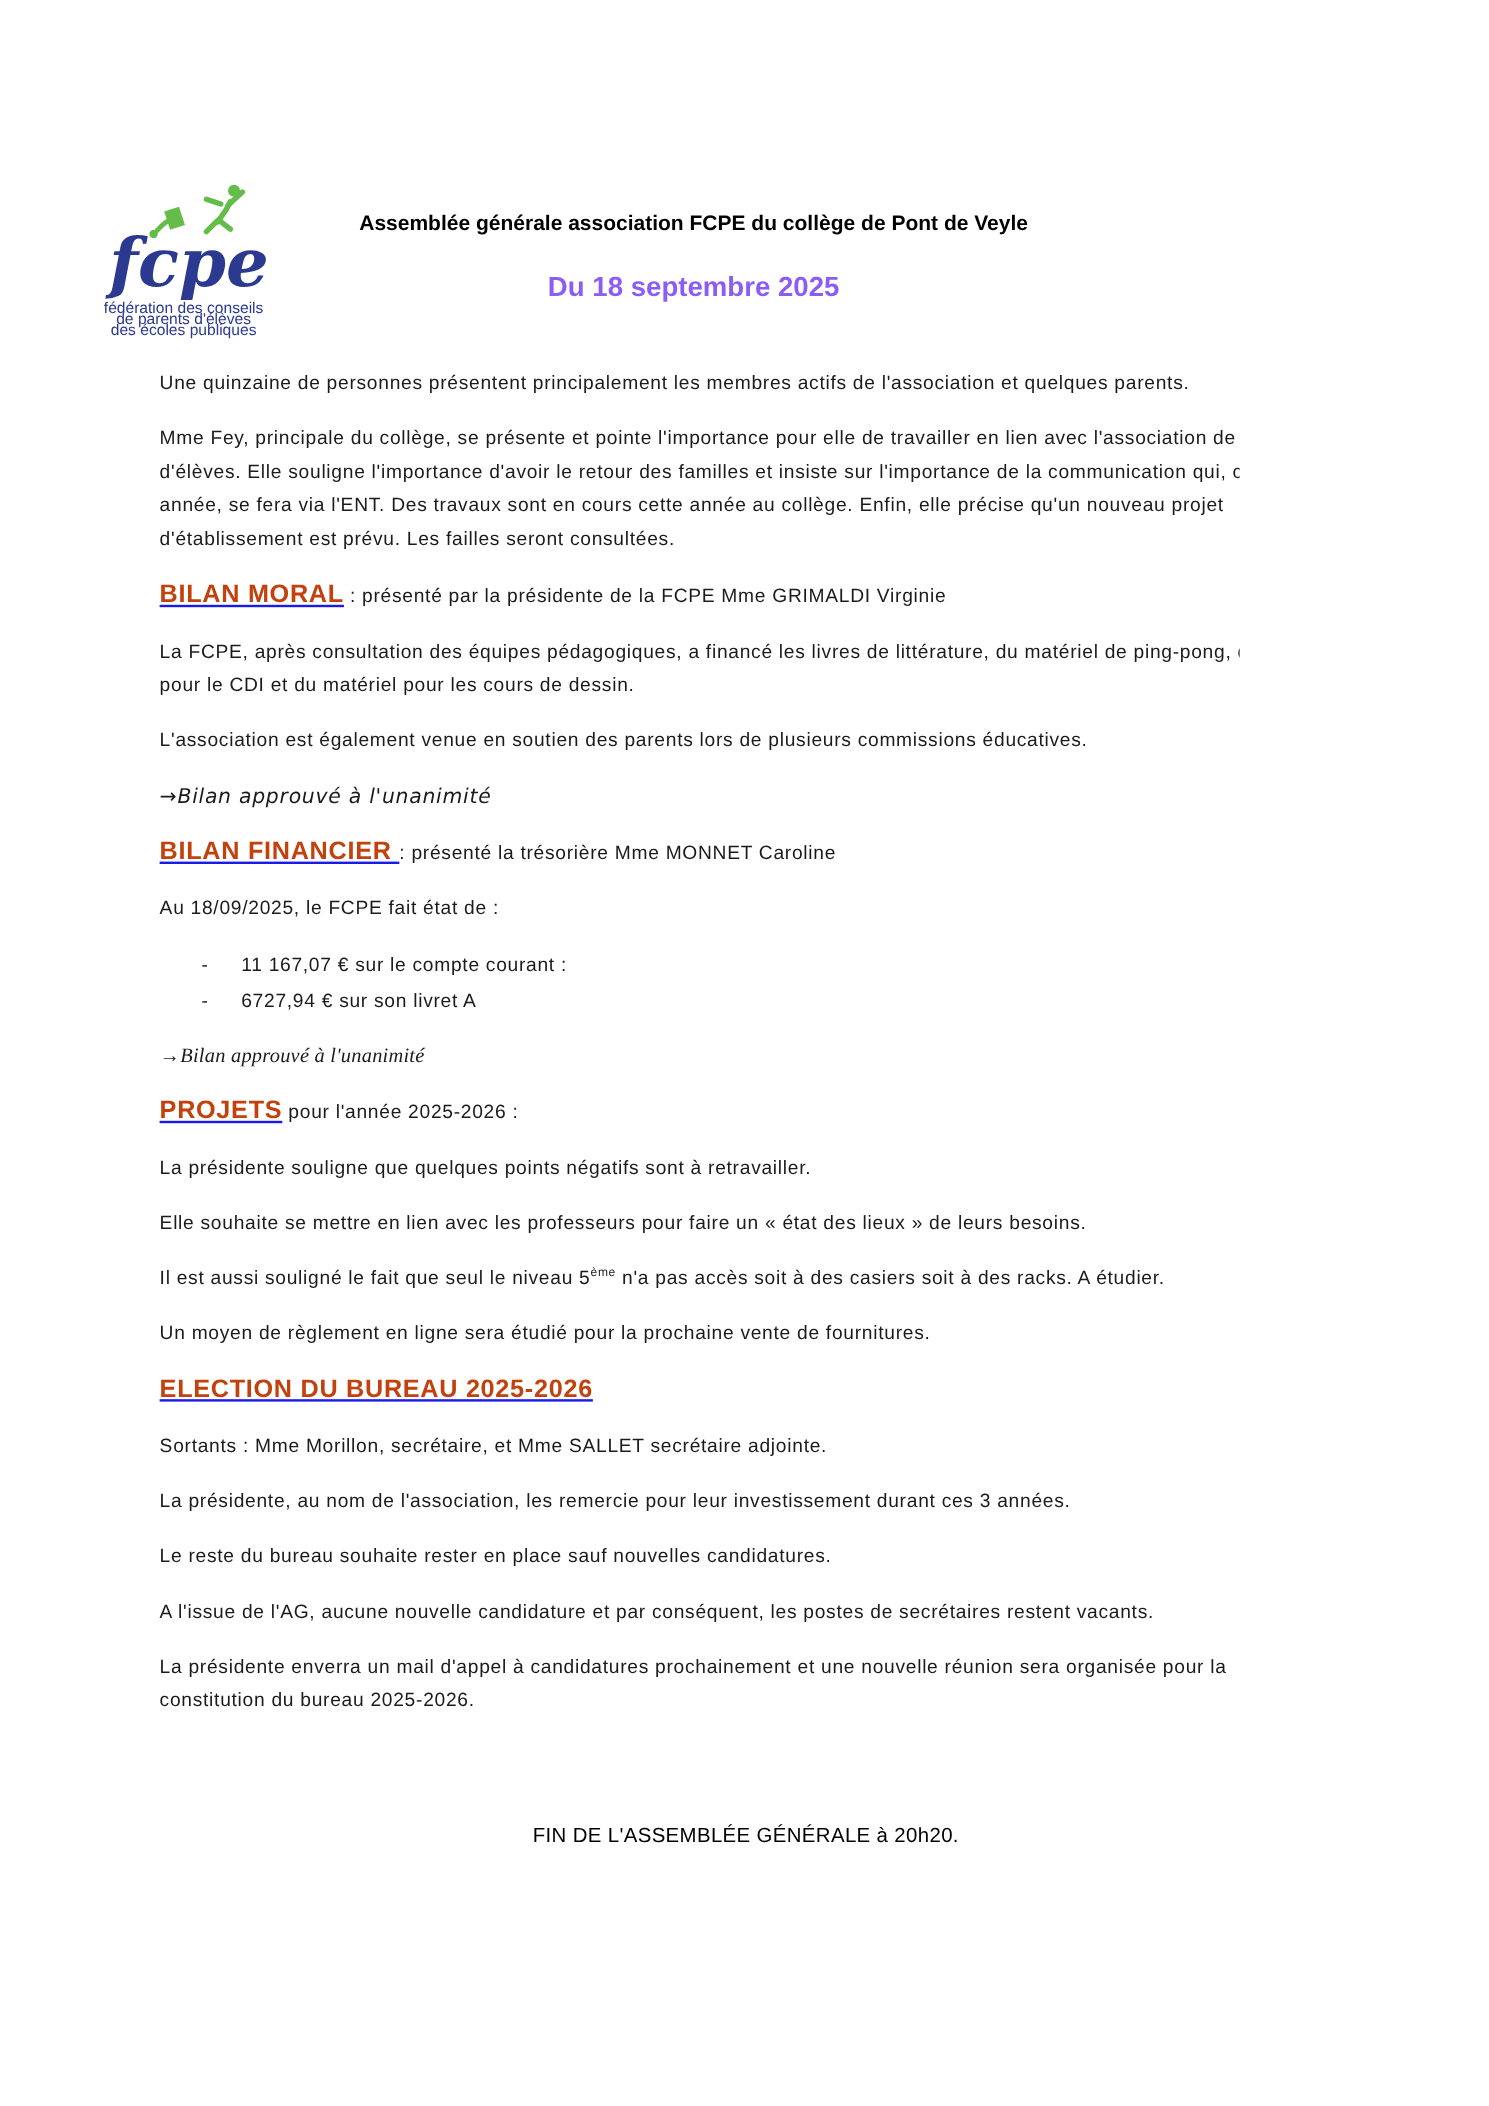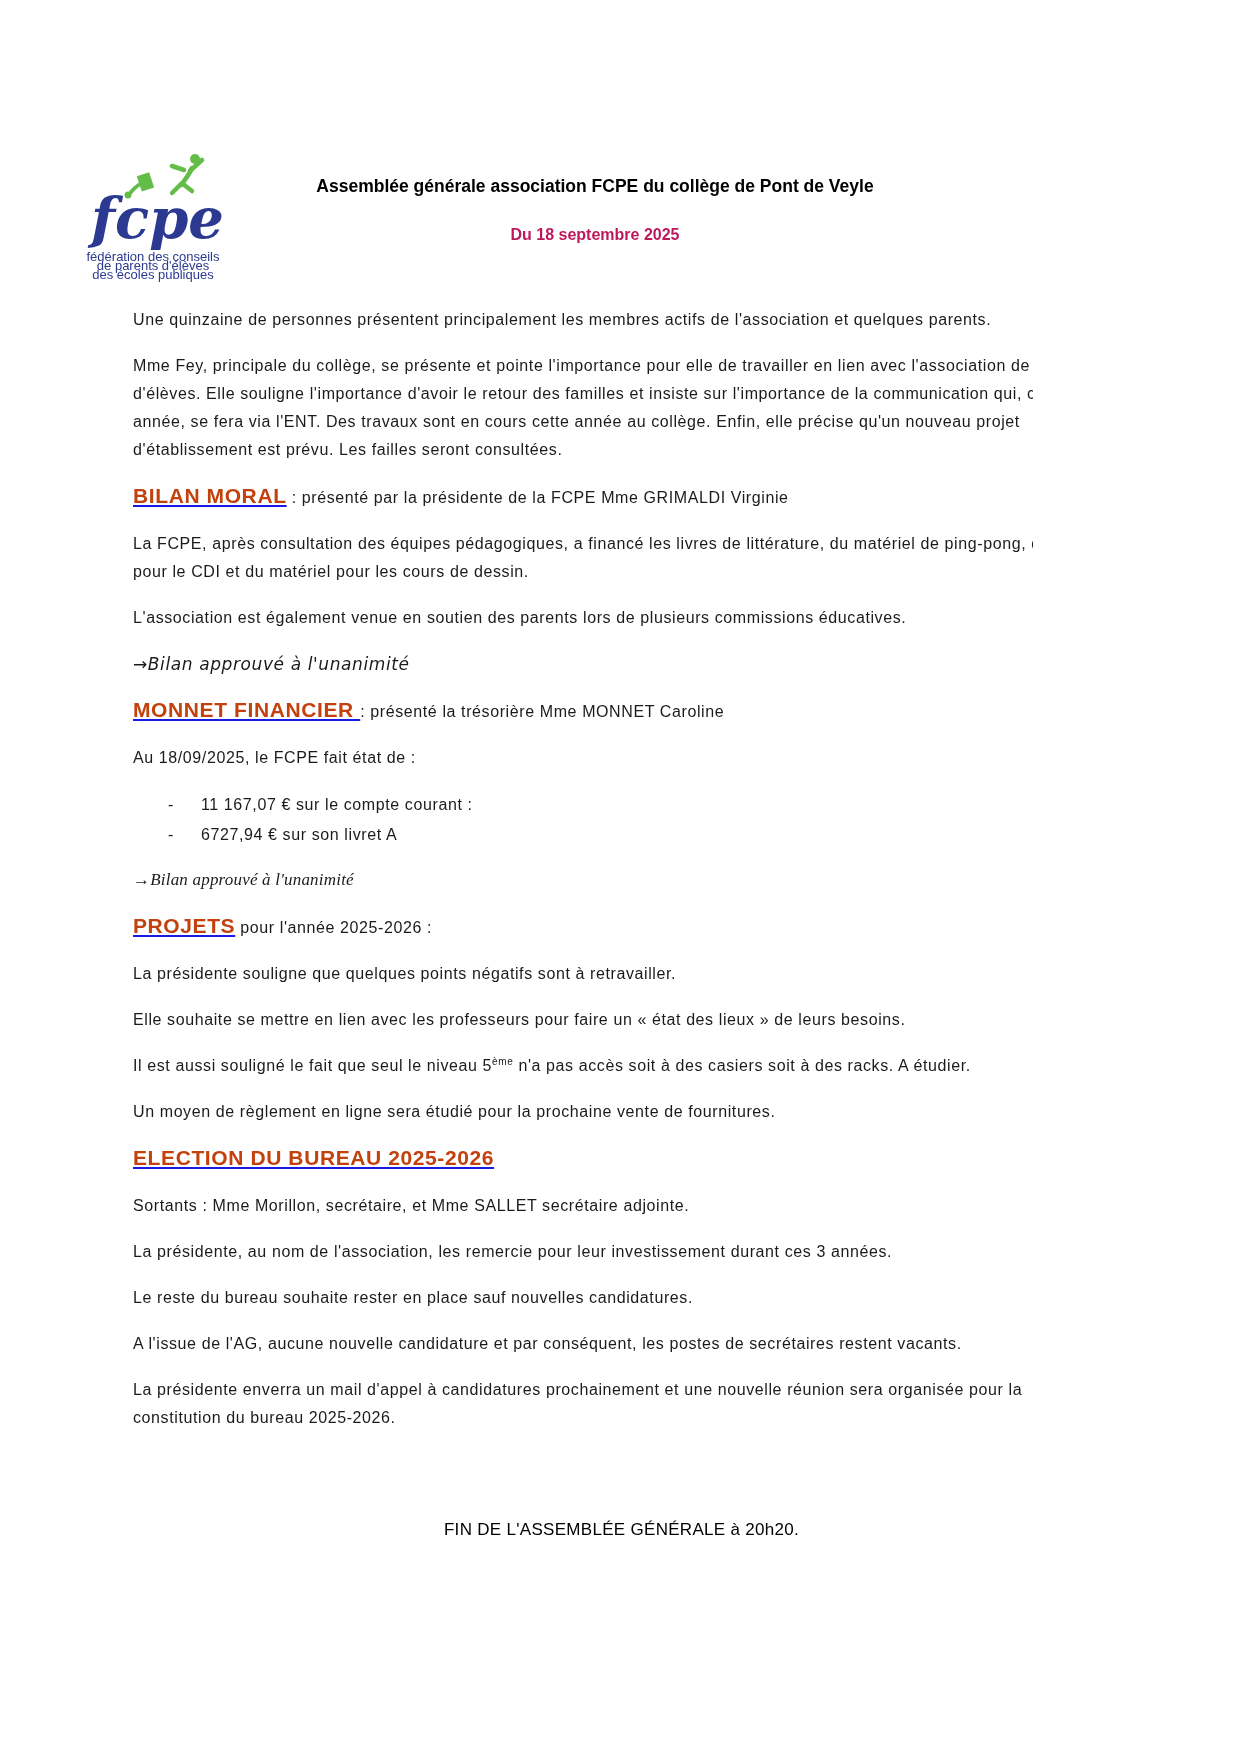--- a/index.html
+++ b/index.html
@@ -29,35 +29,35 @@
   .logo-caption {
     margin-top: 2px;
     font-size: 13px;
     line-height: 9px;
     color: #2b3990;
   }
 
   
   .header {
     position: absolute;
-    left: 150px;
+    left: 133px;
     top: 176px;
     width: 890px;
     text-align: center;
   }
   .title-line1 {
     font-size: 17.5px;
     font-weight: bold;
     color: #000000;
   }
   .title-line2 {
     margin-top: 29px;
-    font-size: 16px;
+    font-size: 23px;
     font-weight: bold;
-    color: #be185d;
+    color: #8b5cf6;
   }
 
   
   .content {
     position: absolute;
     left: 133px;
     top: 306px;
     width: 977px;
   }
   .para {
@@ -152,21 +152,21 @@
 
     <p class="para"><span class="heading">BILAN MORAL</span><span> : présenté par la présidente de la FCPE Mme GRIMALDI Virginie</span></p>
 
     <p class="para">La FCPE, après consultation des équipes pédagogiques, a financé les livres de littérature, du matériel de ping-pong, des livres pour le CDI et du matériel pour les cours de dessin.</p>
 
     <p class="para">L'association est également venue en soutien des parents lors de plusieurs commissions éducatives.</p>
 
 
     <p class="para arrow-comic">→Bilan approuvé à l'unanimité</p>
 
-    <p class="para"><span class="heading">MONNET FINANCIER </span><span>: présenté la trésorière Mme MONNET Caroline</span></p>
+    <p class="para"><span class="heading">BILAN FINANCIER </span><span>: présenté la trésorière Mme MONNET Caroline</span></p>
 
     <p class="para">Au 18/09/2025, le FCPE fait état de :</p>
 
     <div class="bullet-list">
       <div class="bullet-item">
         <span class="bullet-dash">-</span>
         <span>11 167,07 € sur le compte courant :</span>
       </div>
       <div class="bullet-item">
         <span class="bullet-dash">-</span>

